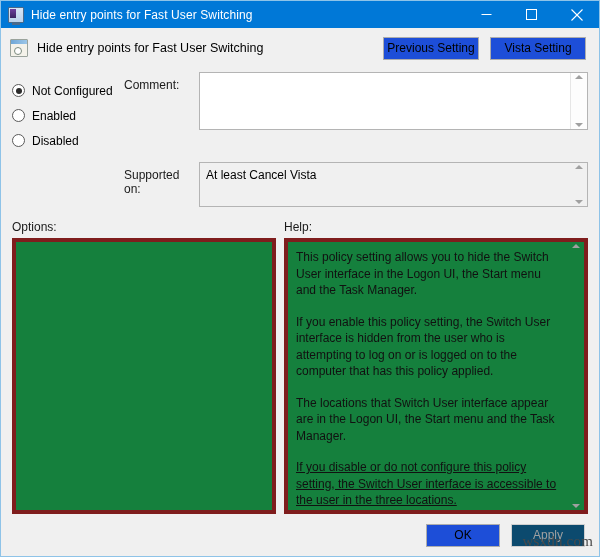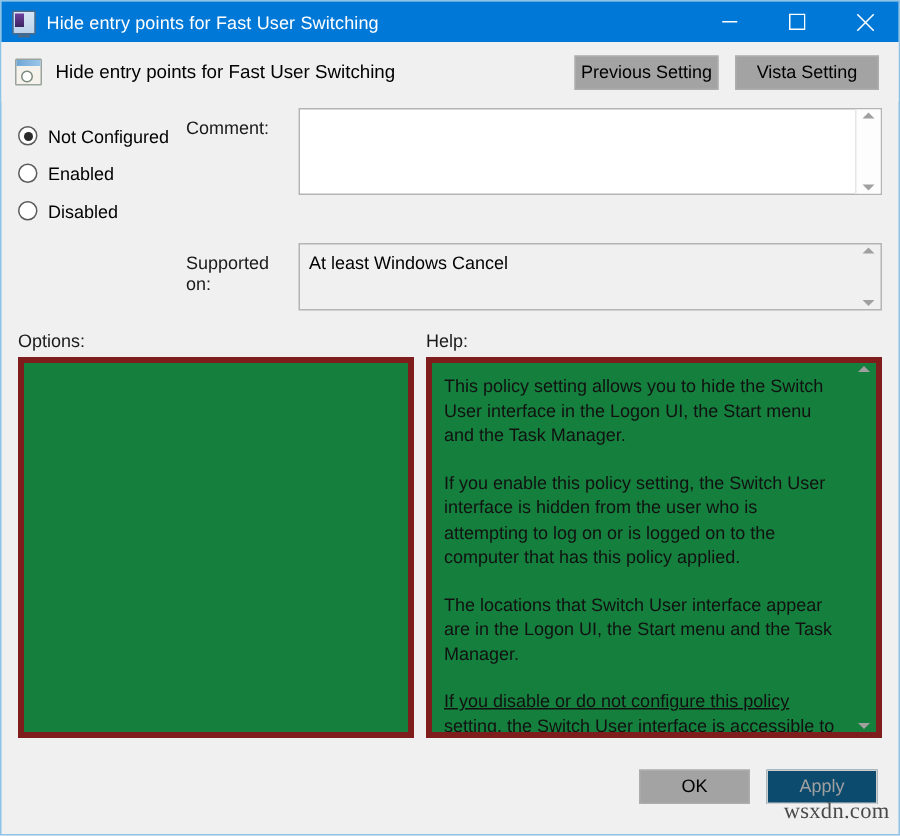--- a/index.html
+++ b/index.html
@@ -88,21 +88,21 @@
     font-size: 12.5px;
     color: #000;
     white-space: nowrap;
     flex: 1 1 auto;
   }
   .nav-buttons { display: flex; gap: 11px; flex: 0 0 auto; }
   .btn {
     font-family: "Liberation Sans", sans-serif;
     font-size: 12px;
     color: #000;
-    background: #a3a3a3;
+    background: #1d4ed8;
     border: 1px solid #adadad;
     padding: 0;
     height: 23px;
     min-width: 96px;
     line-height: 21px;
     text-align: center;
     box-sizing: border-box;
     cursor: default;
   }
   .btn.disabled {
@@ -244,21 +244,21 @@
     line-height: 16.5px;
     color: #111;
     overflow: hidden;
   }
   .pane-content p { margin: 0 0 15px 0; }
   .pane-content p:last-child { margin-bottom: 0; text-decoration: underline; }
 
   
   .footer {
     flex: 0 0 auto;
-    height: 64px;
+    height: 42px;
     display: flex;
     align-items: center;
     justify-content: flex-end;
     padding: 0 14px 0 0;
     gap: 11px;
     position: relative;
   }
   .footer .btn { min-width: 74px; }
 
   
@@ -373,21 +373,21 @@
           </div>
         </div>
       </div>
     </div>
 
     <div class="row row-supported">
       <div class="radio-col"></div>
       <div class="label-col">Supported on:</div>
       <div class="field-col">
         <div class="textbox readonly supported-box">
-          <div class="textbox-inner">At least Windows Cancel</div>
+          <div class="textbox-inner">At least Cancel Vista</div>
           <div class="vscroll plain">
             <span class="arrow up"></span>
             <span class="arrow down"></span>
           </div>
         </div>
       </div>
     </div>
   </div>
 
   <div class="section-labels">

